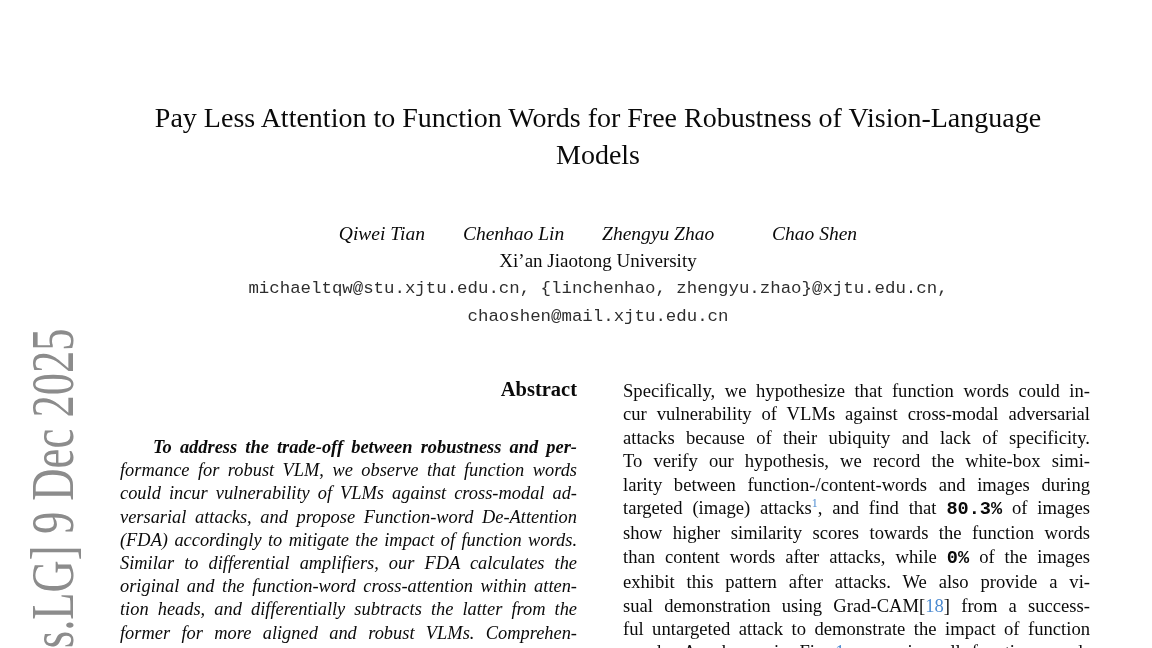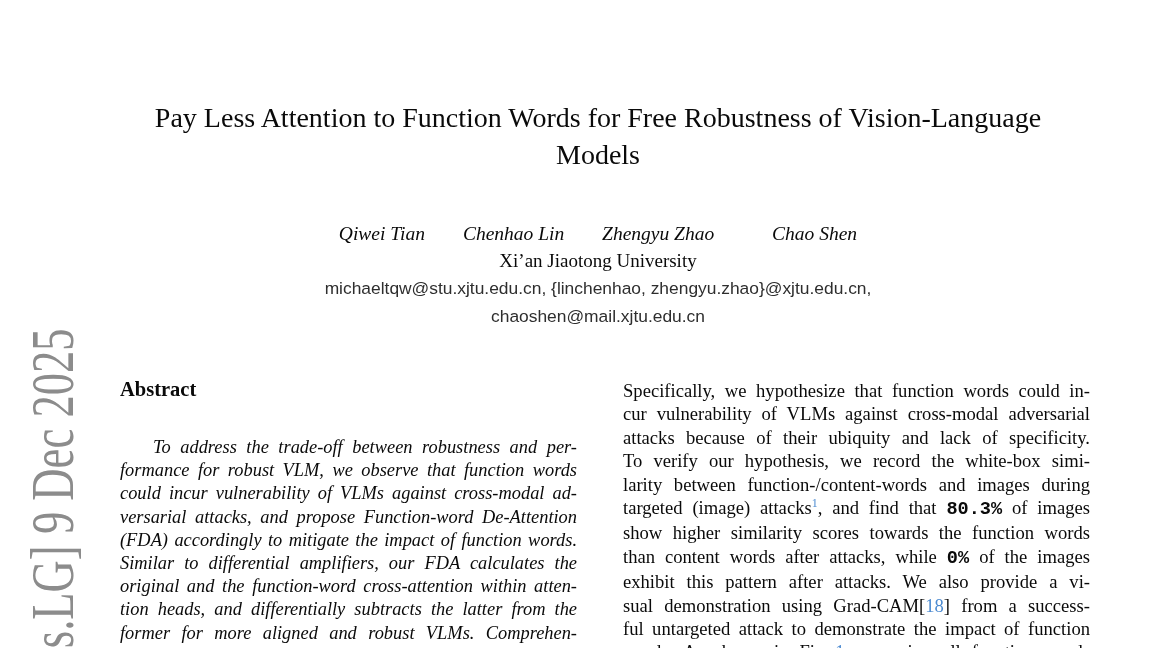--- a/index.html
+++ b/index.html
@@ -39,34 +39,34 @@
   }
   .author { display: inline-block; font-style: italic; }
   .author + .author { margin-left: 33px; }
   .author.last { margin-left: 53px; }
   .affiliation {
     position: absolute; top: 249px; left: 0; right: 0;
     font-size: 19px; line-height: 24px;
   }
   .emails {
     position: absolute; top: 275px; left: 0; right: 0;
-    font-family: Liberation Sans, sans-serif;
+    font-family: Liberation Mono, monospace;
     font-size: 17.4px; line-height: 27.5px; color: #2e2e2e;
   }
 
   
   .col-left  { position: absolute; left: 120px; top: 378px; width: 457px; }
   .col-right { position: absolute; left: 623px; top: 379px; width: 467px; font-size: 18.6px; }
-  .abstract-heading { text-align: left; font-weight: bold; font-size: 20.5px; line-height: 22px; }
+  .abstract-heading { text-align: right; font-weight: bold; font-size: 20.5px; line-height: 22px; }
   .abstract-body { margin-top: 36px; font-style: italic; font-size: 18.4px; }
   .abstract-body .tline { line-height: 23.2px; }
   .col-right .tline { line-height: 23.4px; }
 
   .tline { text-align: justify; text-align-last: justify; }
-  .tline.indent { padding-left: 33px; }
+  .tline.indent { padding-left: 33px; font-weight: bold; }
   .b { font-weight: bold; font-family: Liberation Mono, monospace; }
   .link { color: #4d8bd1; }
   .sup { font-size: 12px; vertical-align: super; line-height: 0; }
 </style>
 </head>
 <body>
 
 <div class="page">
 
   <div class="arxiv-stamp">cs.LG] 9 Dec 2025</div>

